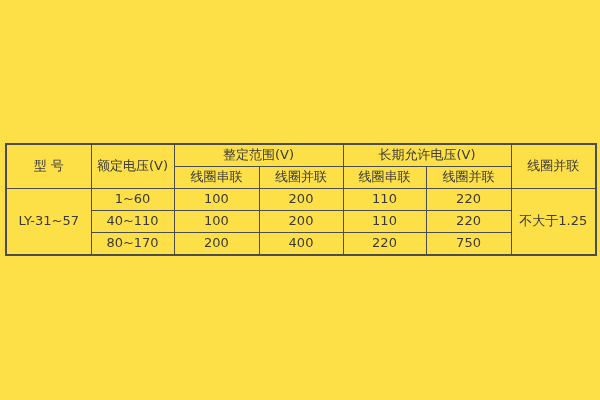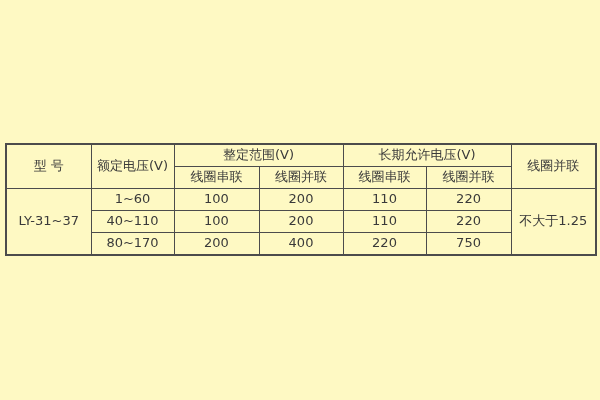--- a/index.html
+++ b/index.html
@@ -5,21 +5,21 @@
   html, body {
     margin: 0;
     padding: 0;
     background: #ffffff;
     font-family: "DejaVu Sans", "Liberation Sans", sans-serif;
   }
   .page {
     position: relative;
     width: 600px;
     height: 400px;
-    background: #fef9c3;
+    background: #fde047;
     overflow: hidden;
   }
   table.spec {
     position: absolute;
     left: 5px;
     top: 143px;
     width: 590px;
     border-collapse: collapse;
     table-layout: fixed;
     border: 2px solid #4c4c4c;
@@ -60,21 +60,21 @@
       <td colspan="2">长期允许电压(V)</td>
       <td rowspan="2">线圈并联</td>
     </tr>
     <tr class="hdr">
       <td>线圈串联</td>
       <td>线圈并联</td>
       <td>线圈串联</td>
       <td>线圈并联</td>
     </tr>
     <tr>
-      <td rowspan="3">LY-31~37</td>
+      <td rowspan="3">LY-31~57</td>
       <td>1~60</td>
       <td>100</td>
       <td>200</td>
       <td>110</td>
       <td>220</td>
       <td rowspan="3">不大于1.25</td>
     </tr>
     <tr>
       <td>40~110</td>
       <td>100</td>

